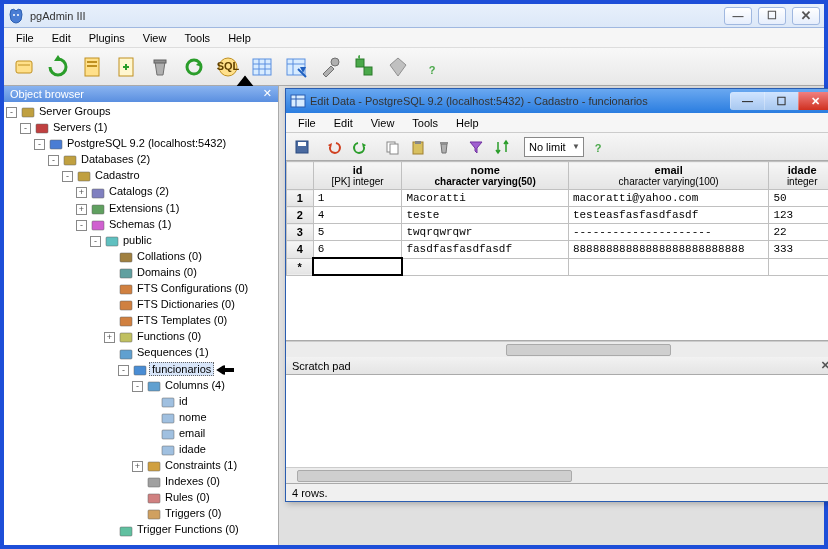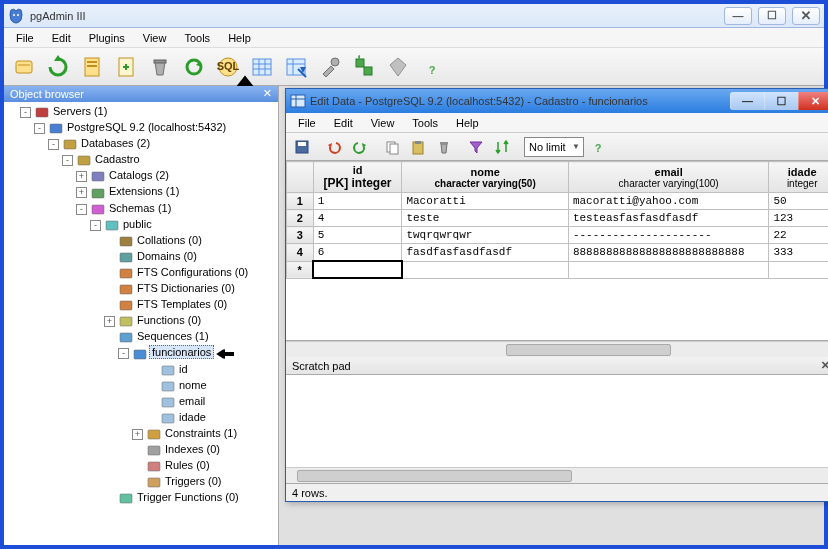--- a/index.html
+++ b/index.html
@@ -177,20 +177,23 @@
       </svg>
   </div>
 
   <div class="body-area">
     <div class="object-browser">
       <div class="panel-header">
           <span>Object browser</span>
           <span style="margin-left:auto">✕</span>
         </div>
       <div class="tree" id="tree">
+          <div class="tree-node"><span class="indent" style="width:0px"></span><span class="tree-toggle">-</span><span class="tree-icon"><svg width="14" height="14">
+                <rect x="1" y="3" width="12" height="9" rx="1" fill="#c0a040" stroke="#606060" stroke-width="0.5"></rect>
+              </svg></span><span class="label">Server Groups</span></div>
           <div class="tree-node"><span class="indent" style="width:14px"></span><span class="tree-toggle">-</span><span class="tree-icon"><svg width="14" height="14">
                 <rect x="1" y="3" width="12" height="9" rx="1" fill="#c04040" stroke="#606060" stroke-width="0.5"></rect>
               </svg></span><span class="label">Servers (1)</span></div>
           <div class="tree-node"><span class="indent" style="width:28px"></span><span class="tree-toggle">-</span><span class="tree-icon"><svg width="14" height="14">
                 <rect x="1" y="3" width="12" height="9" rx="1" fill="#4a7dd4" stroke="#606060" stroke-width="0.5"></rect>
               </svg></span><span class="label">PostgreSQL 9.2 (localhost:5432)</span></div>
           <div class="tree-node"><span class="indent" style="width:42px"></span><span class="tree-toggle">-</span><span class="tree-icon"><svg width="14" height="14">
                 <rect x="1" y="3" width="12" height="9" rx="1" fill="#c0a040" stroke="#606060" stroke-width="0.5"></rect>
               </svg></span><span class="label">Databases (2)</span></div>
           <div class="tree-node"><span class="indent" style="width:56px"></span><span class="tree-toggle">-</span><span class="tree-icon"><svg width="14" height="14">
@@ -228,20 +231,23 @@
               </svg></span><span class="label">Functions (0)</span></div>
           <div class="tree-node"><span class="indent" style="width:98px"></span><span style="display:inline-block;width:13px"></span><span class="tree-icon"><svg width="14" height="14">
                 <rect x="1" y="3" width="12" height="9" rx="1" fill="#60a0d0" stroke="#606060" stroke-width="0.5"></rect>
               </svg></span><span class="label">Sequences (1)</span></div>
           <div class="tree-node selected"><span class="indent" style="width:112px"></span><span class="tree-toggle">-</span><span class="tree-icon"><svg width="14" height="14">
                 <rect x="1" y="3" width="12" height="9" rx="1" fill="#4a8dd4" stroke="#606060" stroke-width="0.5"></rect>
               </svg></span><span class="label">funcionarios</span><svg style="display:inline-block;vertical-align:middle;margin-left:2px" width="20" height="14">
               <path d="M18 7 L4 7 M8 3 L2 7 L8 11 M8 3 L8 5 M8 11 L8 9" stroke="#000" stroke-width="2" fill="none"></path>
               <path d="M2 7 L9 2 L9 5 L18 5 L18 9 L9 9 L9 12 Z" fill="#000"></path>
             </svg></div>
+          <div class="tree-node"><span class="indent" style="width:126px"></span><span class="tree-toggle">-</span><span class="tree-icon"><svg width="14" height="14">
+                <rect x="1" y="3" width="12" height="9" rx="1" fill="#60a0d0" stroke="#606060" stroke-width="0.5"></rect>
+              </svg></span><span class="label">Columns (4)</span></div>
           <div class="tree-node"><span class="indent" style="width:140px"></span><span style="display:inline-block;width:13px"></span><span class="tree-icon"><svg width="14" height="14">
                 <rect x="1" y="3" width="12" height="9" rx="1" fill="#a0c0e0" stroke="#606060" stroke-width="0.5"></rect>
               </svg></span><span class="label">id</span></div>
           <div class="tree-node"><span class="indent" style="width:140px"></span><span style="display:inline-block;width:13px"></span><span class="tree-icon"><svg width="14" height="14">
                 <rect x="1" y="3" width="12" height="9" rx="1" fill="#a0c0e0" stroke="#606060" stroke-width="0.5"></rect>
               </svg></span><span class="label">nome</span></div>
           <div class="tree-node"><span class="indent" style="width:140px"></span><span style="display:inline-block;width:13px"></span><span class="tree-icon"><svg width="14" height="14">
                 <rect x="1" y="3" width="12" height="9" rx="1" fill="#a0c0e0" stroke="#606060" stroke-width="0.5"></rect>
               </svg></span><span class="label">email</span></div>
           <div class="tree-node"><span class="indent" style="width:140px"></span><span style="display:inline-block;width:13px"></span><span class="tree-icon"><svg width="14" height="14">
@@ -349,21 +355,21 @@
             </div>
         </div>
 
         <div class="grid-area">
           <table class="datagrid" id="datagrid">
               <tbody>
                 <tr>
                   <th class="rowhead"></th>
                   <th class="col-id">
                     <div style="font-weight:bold">id</div>
-                    <div style="font-weight:bold;font-size:12px">[PK] integer</div>
+                    <div style="font-weight:normal;font-size:10px">[PK] integer</div>
                   </th>
                   <th class="col-nome">
                     <div style="font-weight:bold">nome</div>
                     <div style="font-weight:bold;font-size:10px">character varying(50)</div>
                   </th>
                   <th class="col-email">
                     <div style="font-weight:bold">email</div>
                     <div style="font-weight:normal;font-size:10px">character varying(100)</div>
                   </th>
                   <th class="col-idade">

